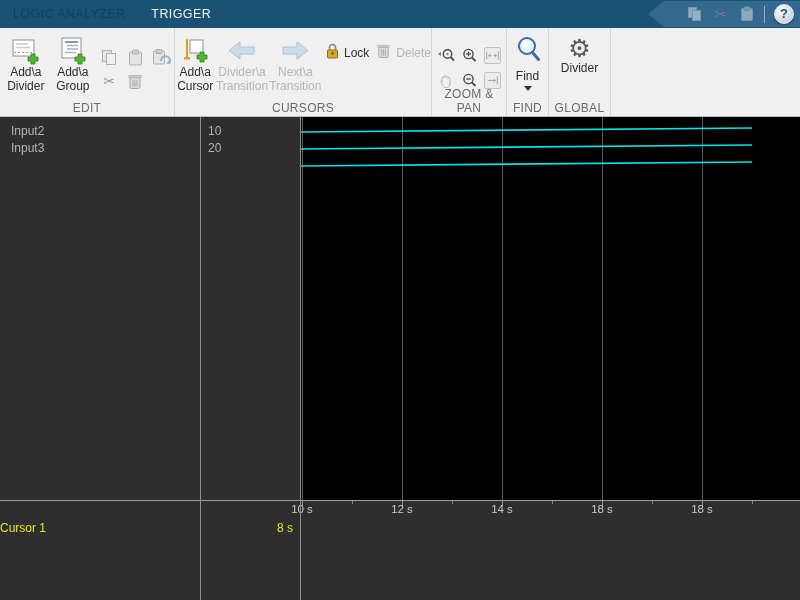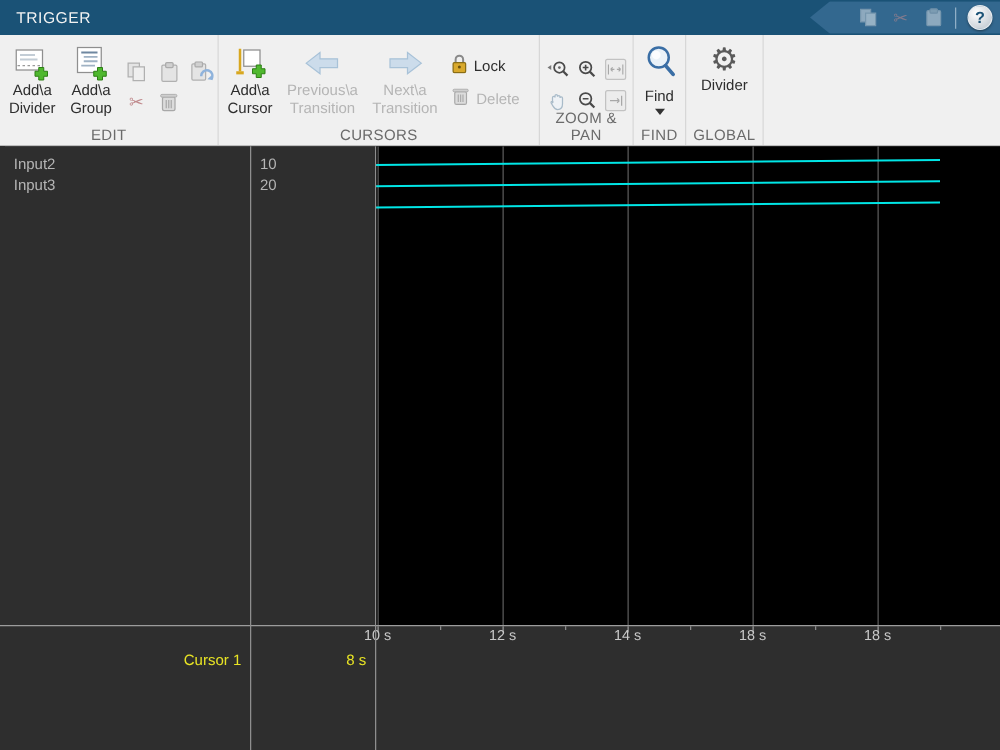--- a/index.html
+++ b/index.html
@@ -37,21 +37,21 @@
   .bigbtn { display:flex; flex-direction:column; align-items:center; padding-top:3px; cursor:pointer; }
   .bigbtn .bicon { height:30px; display:flex; align-items:center; justify-content:center; }
   .bigbtn .bl { font-size:12px; line-height:13.5px; color:#2e2e2e; text-align:center; white-space:nowrap; }
   .bigbtn.disabled .bl { color:#b5b5b5; }
   .w-divider { width:56px; } .w-group { width:46px; } .w-cursor { width:50px; }
   .w-prev { width:66px; } .w-next { width:66px; }
 
   .minigrid { display:grid; grid-template-columns:26px 26px 26px; grid-auto-rows:24px; margin-top:12px; margin-left:2px; }
   .minigrid .mi { display:flex; align-items:center; justify-content:center; cursor:pointer; }
 
-  .lockcol { margin-top:10px; margin-left:4px; display:flex; flex-direction:column; gap:7px; }
+  .lockcol { margin-top:10px; margin-left:4px; display:flex; flex-direction:row; gap:7px; }
   .lrow { display:flex; align-items:center; gap:5px; font-size:12px; cursor:pointer; }
   .lrow .txt-on { color:#2e2e2e; } .lrow .txt-off { color:#b5b5b5; }
 
   .zoomgrid { display:grid; grid-template-columns:23px 23px 23px; grid-auto-rows:25px; margin:10px auto 0 auto; }
   .zoomgrid .mi { display:flex; align-items:center; justify-content:center; cursor:pointer; }
   .smallbtnframe { width:17px; height:17px; background:#ececec; border:1px solid #c2c2c2; border-radius:2px;
                    display:flex; align-items:center; justify-content:center; }
 
   .findbtn, .globalbtn { margin:0 auto; display:flex; flex-direction:column; align-items:center; padding-top:2px; cursor:pointer; }
   .findbtn .bl, .globalbtn .bl { font-size:12px; color:#2e2e2e; }
@@ -76,32 +76,33 @@
 
   
   .axis { position:absolute; left:0; top:500px; width:800px; height:18px; background:#2e2e2e; border-top:1px solid #9c9c9c; }
   .tickmajor { position:absolute; top:0; width:1px; height:5px; background:#9a9a9a; }
   .tickminor { position:absolute; top:0; width:1px; height:3px; background:#8a8a8a; }
   .ticklabel { position:absolute; top:2px; width:34px; text-align:center; font-size:11.5px; color:#c9c9c9; }
 
   
   .cursorpanel { position:absolute; left:0; top:518px; width:800px; height:82px; background:#2e2e2e; }
   .cursorrow { position:absolute; left:0; top:3px; height:17px; display:flex; }
-  .cursorname { width:200px; padding-right:7px; text-align:right; font-size:12px; }
+  .cursorname { width:200px; padding-right:7px; text-align:left; font-size:12px; }
   .cursorval { width:100px; padding-right:7px; text-align:right; font-size:12px; }
 
   .vdivider { position:absolute; top:117px; height:483px; width:1px; background:#8e8e8e; z-index:5; }
   .vd1 { left:200px; } .vd2 { left:300px; }
 </style>
 </head>
 <body>
 
 <div id="app">
 
   <div class="titlebar">
+    <div class="tab inactive">LOGIC ANALYZER</div>
     <div class="tab active">TRIGGER</div>
     <div class="qat">
       <span class="qicon">
         <svg width="16" height="16" viewBox="0 0 16 16">
             <rect x="1.5" y="1.5" width="8" height="10" fill="#d8dfe6" stroke="#aebdc9"></rect>
             <rect x="5.5" y="4.5" width="8" height="10" fill="#e8edf1" stroke="#aebdc9"></rect>
           </svg>
       </span>
       <span class="qicon cutglyph">✂</span>
       <span class="qicon">
@@ -193,21 +194,21 @@
         </span>
         <span class="bl">Add\a</span>
         <span class="bl">Cursor</span>
       </div>
       <div class="bigbtn w-prev disabled">
         <span class="bicon">
           <svg width="32" height="22" viewBox="0 0 32 22">
               <path d="M14 2 L3 10.5 L14 19 L14 14 L28 14 L28 7 L14 7 Z" fill="#ccdceb" stroke="#a8c2d8"></path>
             </svg>
         </span>
-        <span class="bl">Previous\a</span>
+        <span class="bl">Divider\a</span>
         <span class="bl">Transition</span>
       </div>
       <div class="bigbtn w-next disabled">
         <span class="bicon">
           <svg width="32" height="22" viewBox="0 0 32 22">
               <path d="M18 2 L29 10.5 L18 19 L18 14 L4 14 L4 7 L18 7 Z" fill="#ccdceb" stroke="#a8c2d8"></path>
             </svg>
         </span>
         <span class="bl">Next\a</span>
         <span class="bl">Transition</span>

